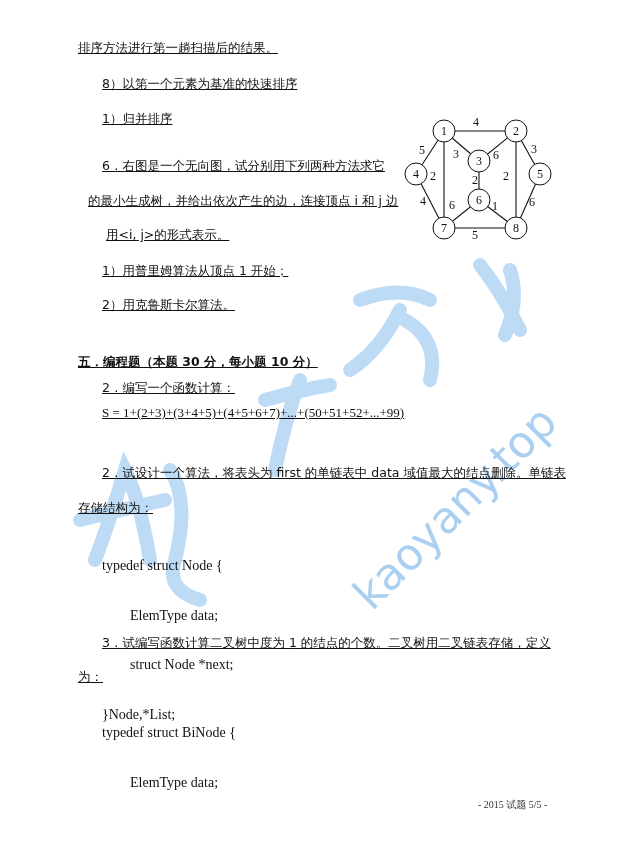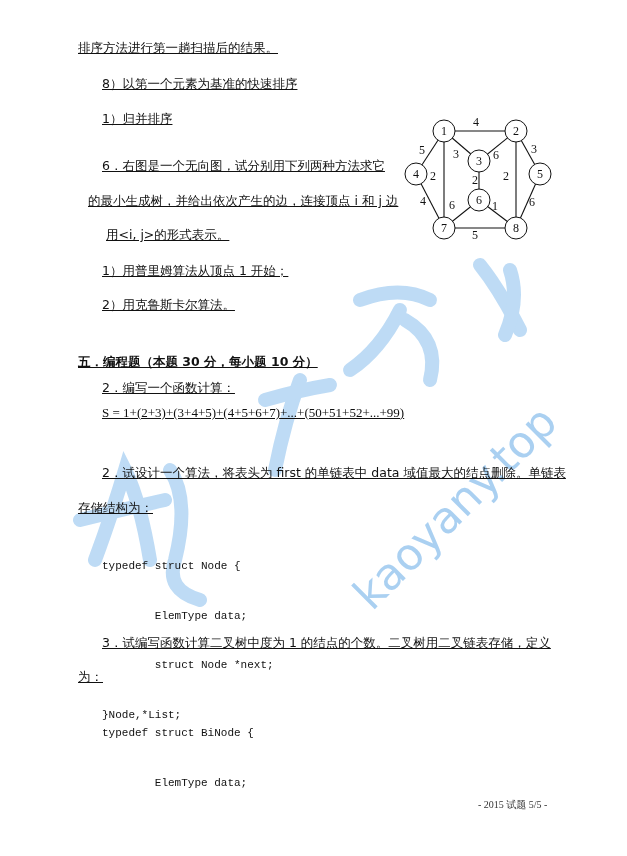--- a/index.html
+++ b/index.html
@@ -3,21 +3,21 @@
 <meta charset="utf-8">
 <style>
   html, body { margin: 0; padding: 0; }
   body {
     width: 627px; height: 856px; background: #ffffff; position: relative; overflow: hidden;
     font-family: "DejaVu Sans", sans-serif; color: #111;
   }
   .line { position: absolute; white-space: nowrap; font-size: 12.5px; line-height: 16px; text-decoration: underline; }
   .serif { font-family: "Liberation Serif", serif; font-size: 13px; }
   .bold { font-weight: bold; }
-  .code { position: absolute; font-family: Liberation Mono, monospace; font-size: 11px; line-height: 16.5px; white-space: pre; }
+  .code { position: absolute; font-family: Liberation Serif, serif; font-size: 14px; line-height: 16.5px; white-space: pre; }
   #graph { position: absolute; left: 395px; top: 110px; }
   #graph text { font-family: "Liberation Serif", serif; font-size: 12px; fill: #111; }
   .footer { position: absolute; left: 478px; top: 798px; font-family: "Liberation Serif", serif; font-size: 10px; color: #333; white-space: nowrap; }
   #watermark { position: absolute; left: 0; top: 0; pointer-events: none; }
 </style>
 </head>
 <body>
 
 <svg id="watermark" width="627" height="856">
   <g opacity="0.75" stroke="#a9d0f2" stroke-width="14" stroke-linecap="round" fill="none">

